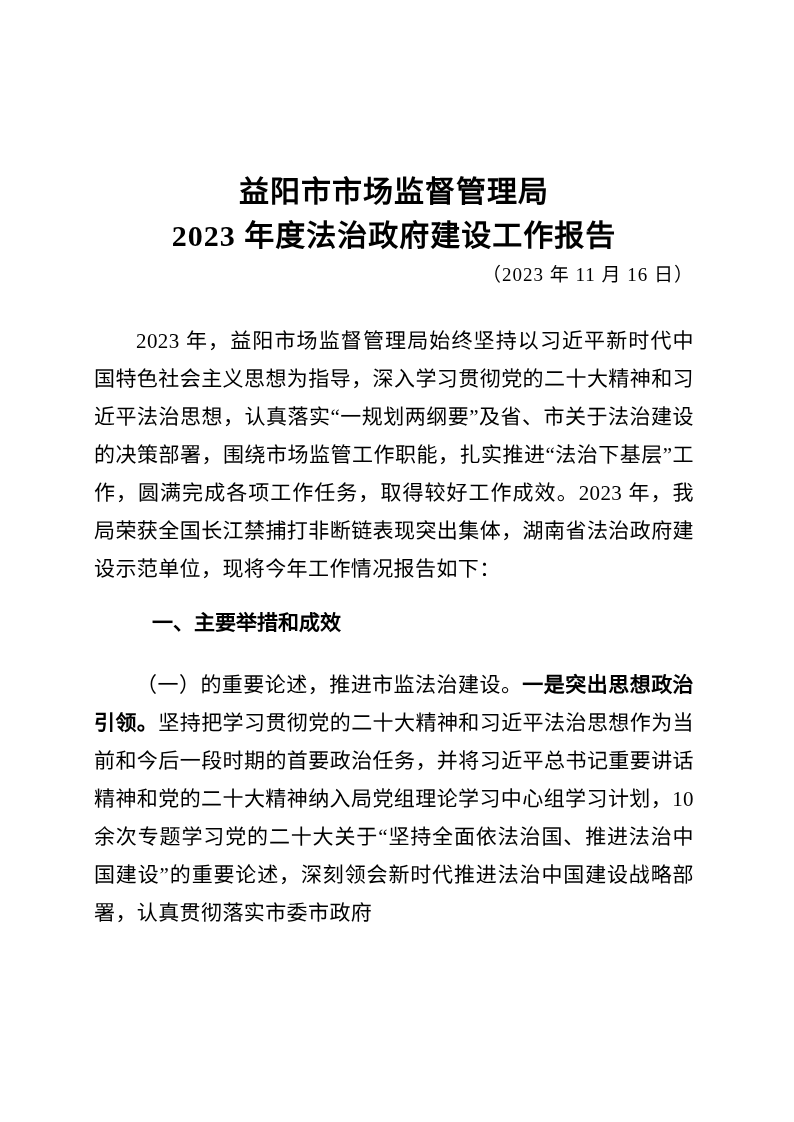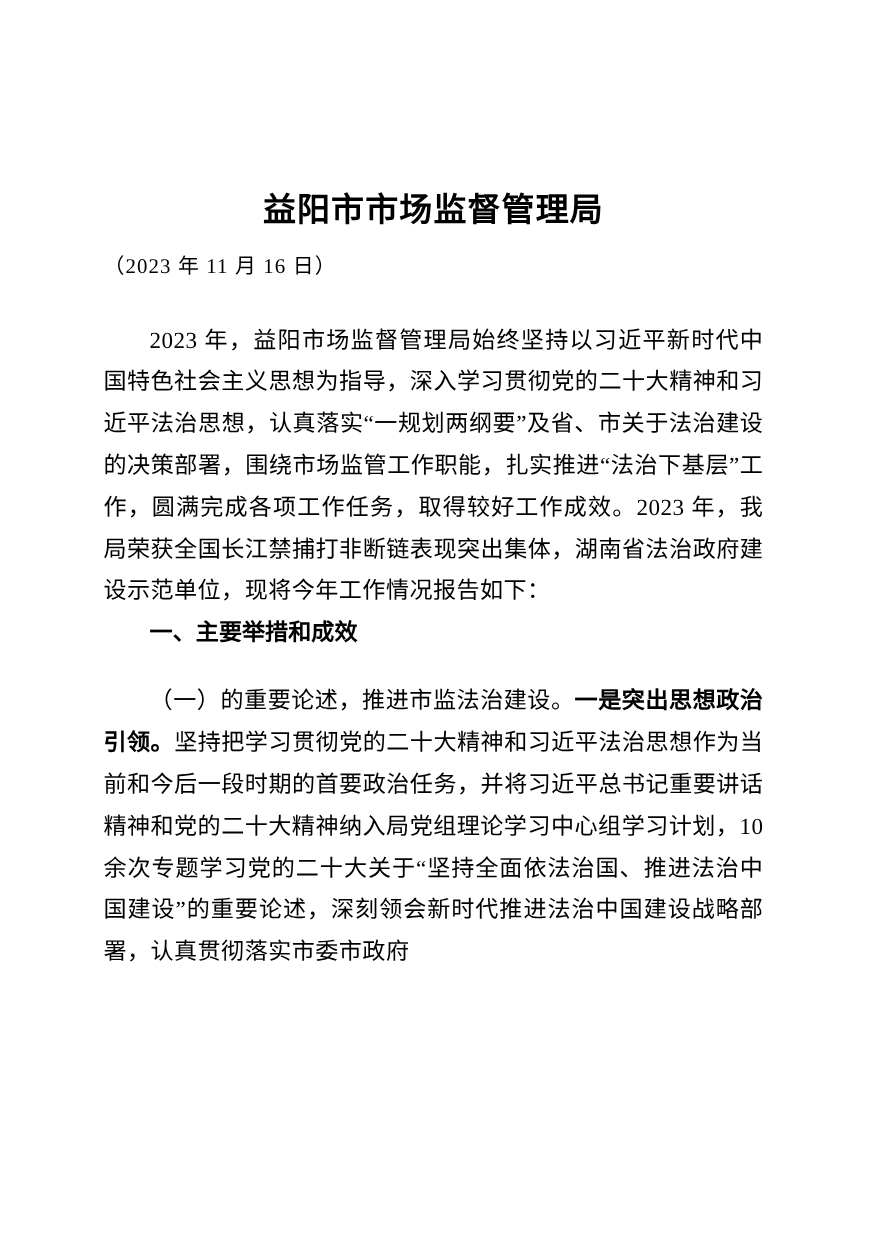--- a/index.html
+++ b/index.html
@@ -28,24 +28,23 @@
     line-height: 44px;
     font-weight: bold;
     letter-spacing: 1px;
     margin: 0;
     font-family: "Liberation Serif", "DejaVu Serif", serif;
   }
   .doc-title .line {
     display: block;
   }
   .doc-date {
-    text-align: left;
+    text-align: right;
     font-size: 19px;
     line-height: 34px;
-    margin-top: 12px;
     letter-spacing: 1px;
   }
   .body-block {
     margin-top: 30px;
   }
   p.para {
     margin: 0;
     font-size: 21px;
     line-height: 38px;
     text-align: justify;
@@ -54,33 +53,34 @@
   }
   p.indent {
     text-indent: 2em;
     margin-top: 24px;
   }
   .heading {
     font-weight: bold;
     text-indent: 2em;
     font-size: 21px;
     line-height: 38px;
-    margin: 0;
+    margin: 16px;
   }
   .strong {
     font-weight: bold;
   }
 </style>
 </head>
 <body>
 
 <div class="page">
 
   <h1 class="doc-title">
     <span class="line">益阳市市场监督管理局</span>
+    <span class="line">2023 年度法治政府建设工作报告</span>
   </h1>
 
   <div class="doc-date">（2023 年 11 月 16 日）</div>
 
   <div class="body-block">
 
     <p class="para indent">
       <span>2023 年，益阳市场监督管理局始终坚持以习近平新时代中国特色社会主义思想为指导，深入学习贯彻党的二十大精神和习近平法治思想，认真落实“一规划两纲要”及省、市关于法治建设的决策部署，围绕市场监管工作职能，扎实推进“法治下基层”工作，圆满完成各项工作任务，取得较好工作成效。2023 年，我局荣获全国长江禁捕打非断链表现突出集体，湖南省法治政府建设示范单位，现将今年工作情况报告如下：</span>
     </p>
 

